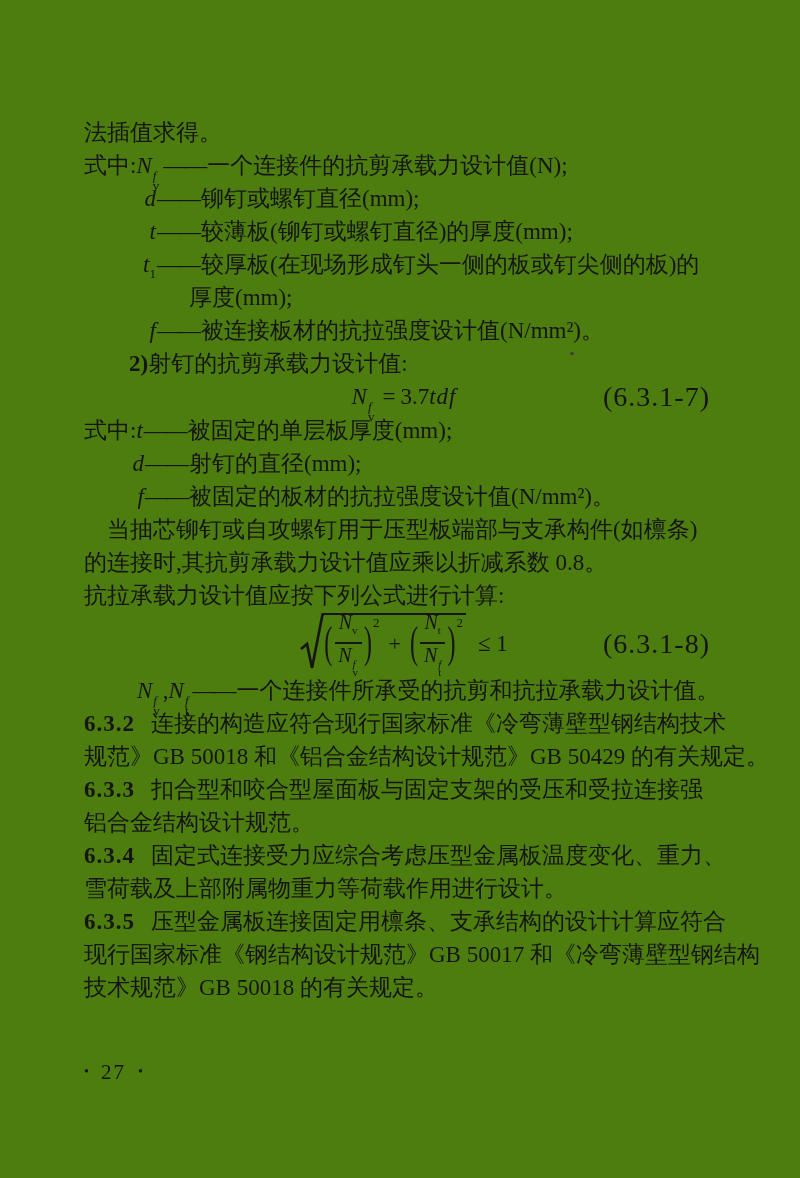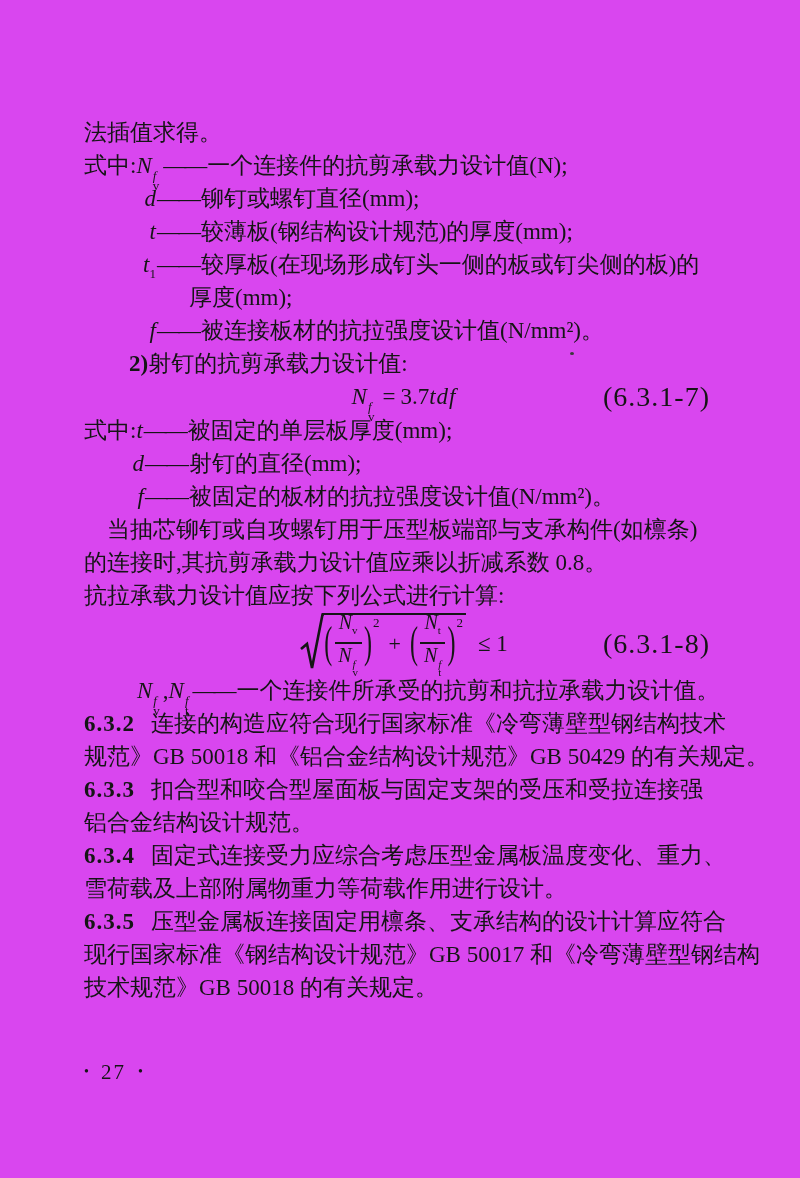--- a/index.html
+++ b/index.html
@@ -1,18 +1,18 @@
 <!DOCTYPE html>
 <html><head>
 <meta charset="utf-8">
 <style>
   * { margin:0; padding:0; box-sizing:border-box; }
   html,body { background:#ffffff; }
   .page {
-    position:relative; width:800px; height:1178px; background:#d946ef;
+    position:relative; width:800px; height:1178px; background:#4d7c0f;
     font-family:"Liberation Serif","DejaVu Serif",serif;
     color:#151515; overflow:hidden;
   }
   .content {
     position:absolute; left:84px; top:116px; width:640px;
     font-size:23px; line-height:33px;
   }
   .ln { white-space:nowrap; height:33px; }
   .it { font-style:italic; }
   .bnum { font-weight:700; }
@@ -84,21 +84,21 @@
 
     <div class="ln term-line">
       <span class="term"><span class="it">d</span></span>
         <span class="dash">——</span>
         <span>铆钉或螺钉直径(mm);</span>
     </div>
 
     <div class="ln term-line">
       <span class="term"><span class="it">t</span></span>
         <span class="dash">——</span>
-        <span>较薄板(钢结构设计规范)的厚度(mm);</span>
+        <span>较薄板(铆钉或螺钉直径)的厚度(mm);</span>
     </div>
 
     <div class="ln term-line">
       <span class="term"><span class="it">t</span><sub class="ssub">1</sub></span>
         <span class="dash">——</span>
         <span>较厚板(在现场形成钉头一侧的板或钉尖侧的板)的</span>
     </div>
 
     <div class="ln ind105">厚度(mm);</div>
 

